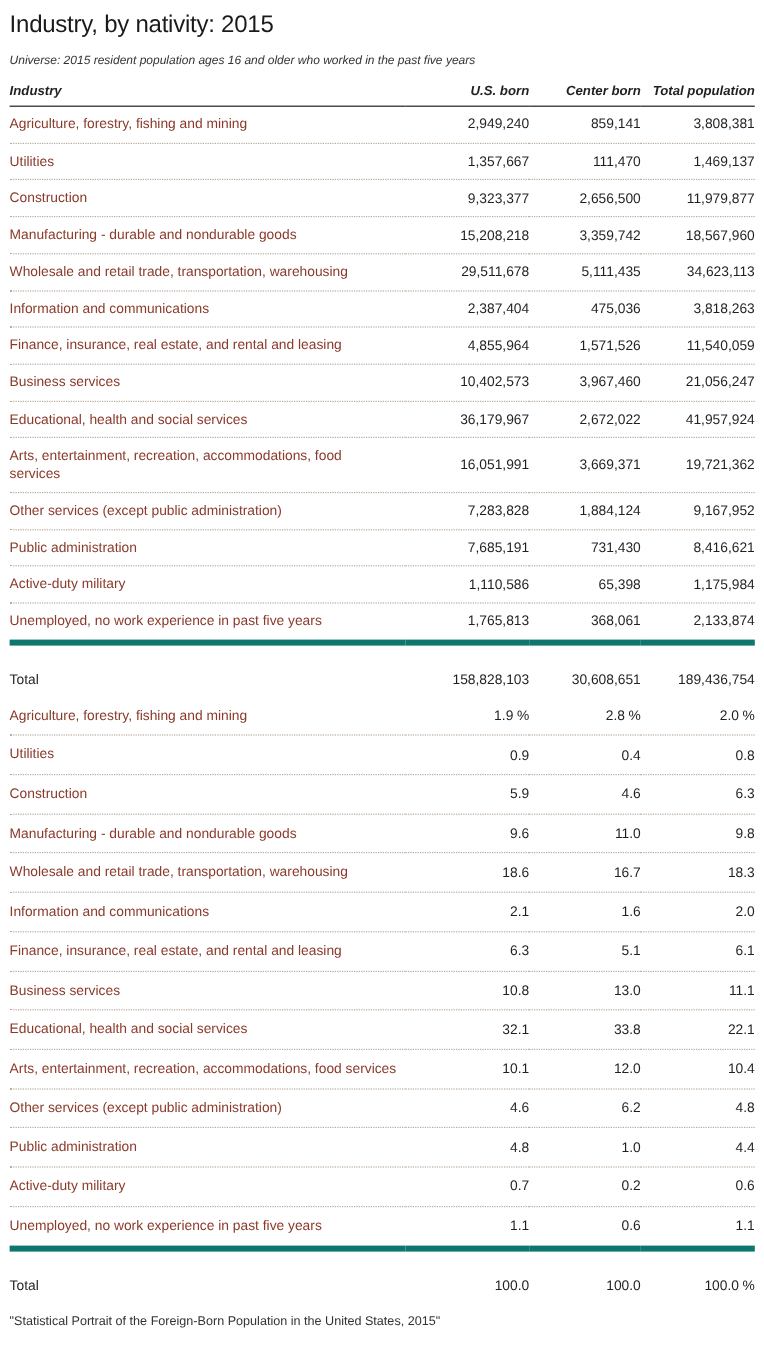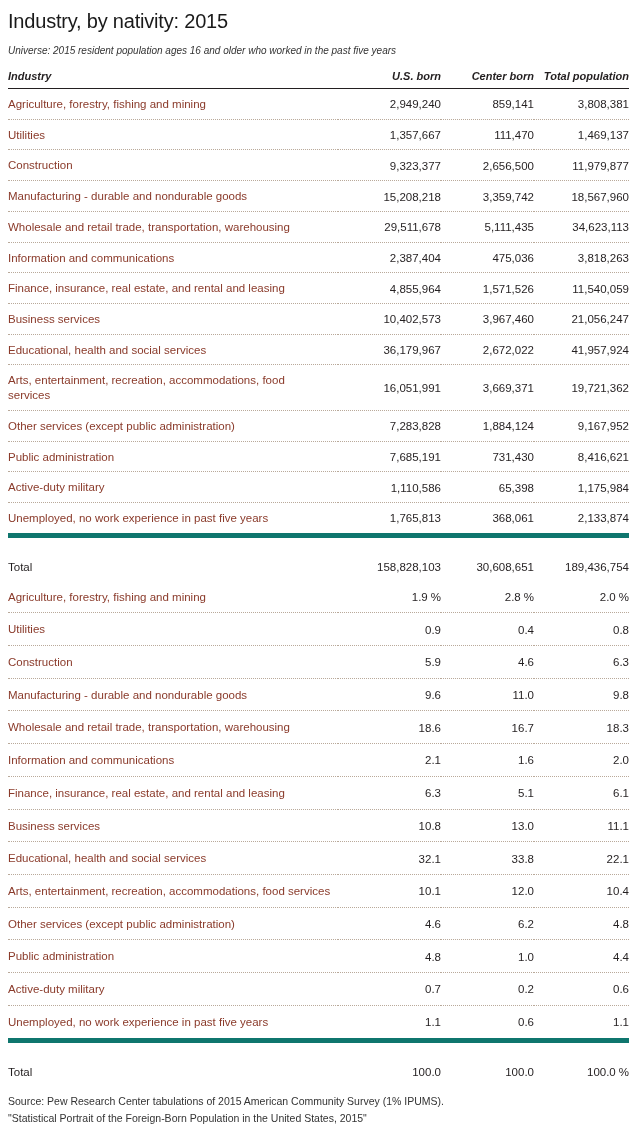--- a/index.html
+++ b/index.html
@@ -324,17 +324,16 @@
       <tr class="total">
         <td class="ind">Total</td>
         <td><span>100.0</span></td>
         <td><span>100.0</span></td>
         <td><span>100.0</span><span class="pct-sign">%</span></td>
       </tr>
     </tbody>
   </table>
 
   <div class="notes">
-    <div>Source: Pew Research Center tabulations of 2015 American Community Survey (1% IPUMS).</div>
     <div>"Statistical Portrait of the Foreign-Born Population in the United States, 2015"</div>
   </div>
 
 </div>
 
 </body></html>

